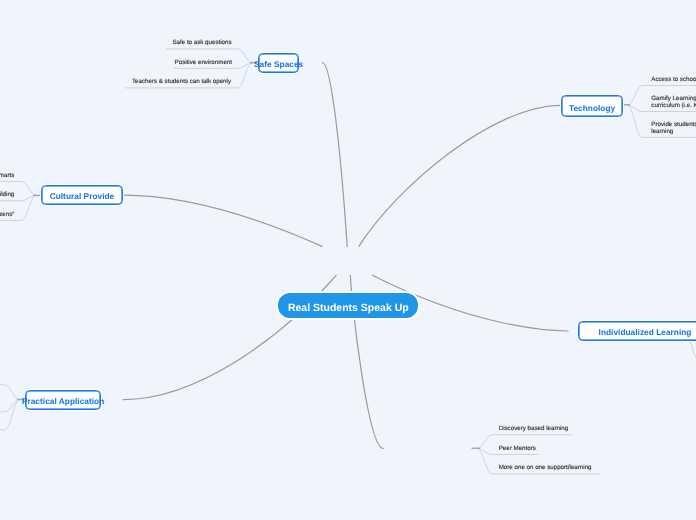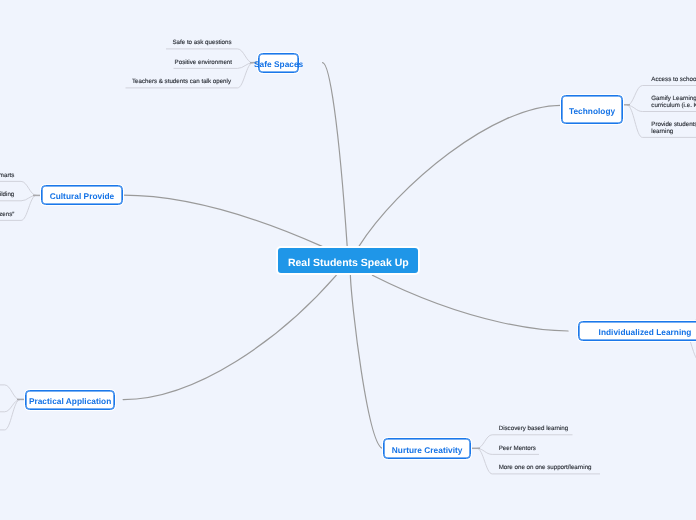--- a/index.html
+++ b/index.html
@@ -5,22 +5,22 @@
 <style>
   html,body{margin:0;padding:0;}
   body{width:696px;height:520px;overflow:hidden;background:#f0f4fd;
        font-family:"Liberation Sans",sans-serif;
        -webkit-font-smoothing:antialiased;
        text-rendering:geometricPrecision;}
   #map{position:relative;width:696px;height:520px;overflow:hidden;}
   svg.edges{position:absolute;left:0;top:0;width:696px;height:520px;}
   .node{position:absolute;box-sizing:border-box;display:flex;align-items:center;
         justify-content:center;white-space:nowrap;}
-  .root{background:#1f96e8;border-radius:3px;color:#ffffff;font-weight:bold;
-        font-size:10.5px;box-shadow:0 0 0 2px #ffffff;}
+  .root{background:#1f96e8;border-radius:12px;color:#ffffff;font-weight:bold;
+        font-size:10.5px;box-shadow:0 0 0 2px #ffffff;margin-top:45px;}
   .lvl1{background:#ffffff;border:1px solid #1b78ea;border-radius:4.5px;color:#1573e6;
         font-weight:bold;font-size:8.3px;letter-spacing:0.03px;box-shadow:inset 0 0 0 0.85px #4e97ef, 0 0 0 1px #ffffff;}
   .lvl1 span{position:relative;top:1.5px;}
   .root span{position:relative;top:2.5px;}
   .leaf{position:absolute;color:#31353d;font-size:6.2px;line-height:6.6px;
         white-space:pre;-webkit-text-stroke:0.15px #31353d;}
   .leaf.r{text-align:left;}
   .leaf.l{text-align:right;}
 </style>
 </head>
@@ -67,34 +67,31 @@
     </g>
   </svg>
 
   <div class="node root" style="left:278.3px;top:248.0px;width:140.0px;height:24.9px;">
     <span>Real Students Speak Up</span>
   </div>
 
   <div class="node lvl1" style="left:258.1px;top:52.6px;width:41px;height:20.0px;">
     <span>Safe Spaces</span>
   </div>
-  <div class="node lvl1" style="left:560.9px;top:95.0px;width:62.4px;height:29px;">
+  <div class="node lvl1" style="left:560.9px;top:95.0px;width:62.4px;height:22px;">
     <span>Technology</span>
   </div>
   <div class="node lvl1" style="left:41.0px;top:184.6px;width:81.9px;height:20.3px;">
     <span>Cultural Provide</span>
   </div>
   <div class="node lvl1" style="left:578px;top:321.1px;width:134px;height:19.8px;">
     <span>Individualized Learning</span>
   </div>
-  <div class="node lvl1" style="left:25.1px;top:389.5px;width:90px;height:20.1px;">
+  <div class="node lvl1" style="left:25.1px;top:389.5px;width:76px;height:20.1px;">
     <span>Practical Application</span>
-  </div>
-  <div class="node lvl1" style="left:383.2px;top:438.3px;width:87.9px;height:20.3px;">
-    <span>Nurture Creativity</span>
   </div>
 
   <div class="leaf l" style="right:464.4px;top:40.49px;">Safe to ask questions</div>
   <div class="leaf l" style="right:464.0px;top:59.99px;">Positive environment</div>
   <div class="leaf l" style="right:465.0px;top:79.49px;">Teachers &amp; students can talk openly</div>
 
   <div class="leaf l" style="right:681.7px;top:172.99px;">Street smarts</div>
   <div class="leaf l" style="right:681.7px;top:192.44px;">Community building</div>
   <div class="leaf l" style="right:681.7px;top:211.99px;">Teach “global citizens”</div>
 

